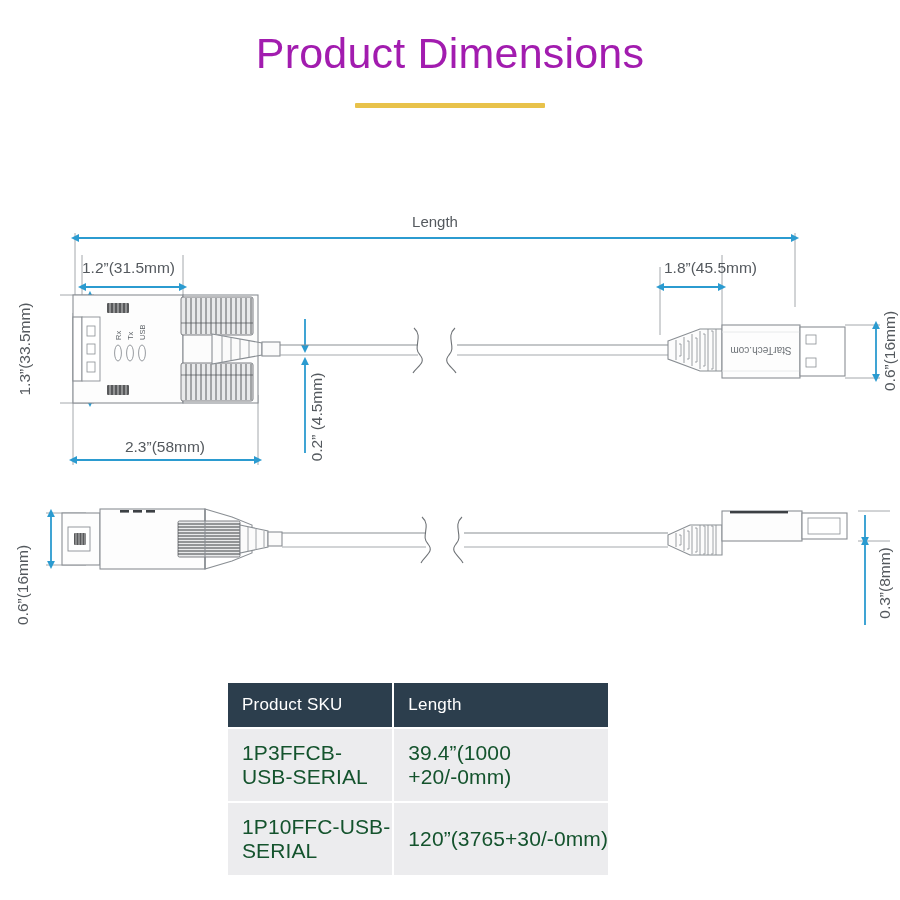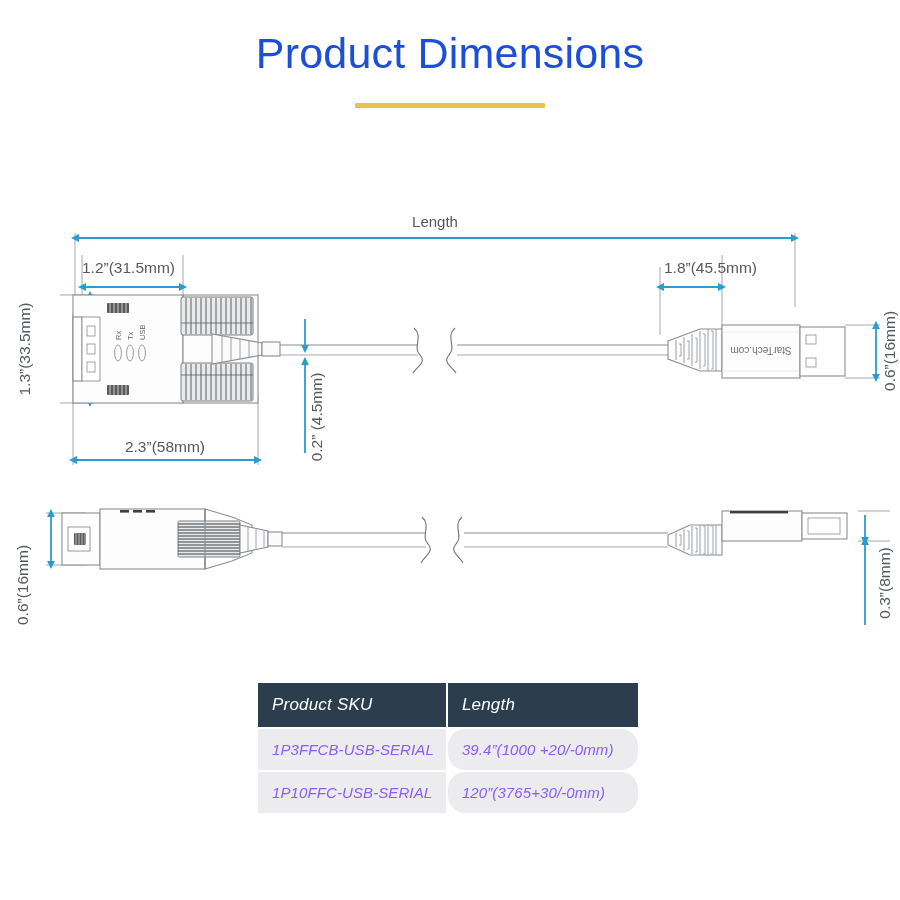--- a/index.html
+++ b/index.html
@@ -28,21 +28,21 @@
     position: absolute;
     left: 0;
     top: 30px;
     width: 900px;
     text-align: center;
   }
   .page-title {
     font-size: 43px;
     font-weight: 400;
     letter-spacing: 0.2px;
-    color: #1d4ed8;
+    color: #a21caf;
     font-family: "Liberation Sans", sans-serif;
     line-height: 1.1;
   }
   .title-rule {
     width: 190px;
     height: 5px;
     background: #e8c24a;
     margin: 26px auto 0 auto;
     border-radius: 1px;
   }
@@ -53,48 +53,47 @@
     left: 0;
     top: 195px;
     width: 900px;
     height: 460px;
   }
   .drawing svg { display: block; }
 
   
   .spec-table {
     position: absolute;
-    left: 258px;
+    left: 228px;
     top: 681px;
     width: 380px;
     border-collapse: separate;
     border-spacing: 0 2px;
     font-size: 15.5px;
-    font-style: italic;
   }
   .spec-table th {
     background: #2c3e4d;
     color: #ffffff;
     font-weight: 400;
     text-align: left;
     padding: 12px 0 12px 14px;
     font-size: 17px;
     letter-spacing: 0.2px;
   }
   .spec-table th.col-sku { width: 220px; border-right: 2px solid #ffffff; }
   .spec-table th.col-len { width: 191px; }
   .spec-table td {
     background: #ececee;
-    color: #8b5cf6;
+    color: #14532d;
     padding: 12px 0 12px 14px;
-    font-size: 15px;
+    font-size: 21px;
     letter-spacing: 0.1px;
     border-right: 2px solid #ffffff;
   }
-  .spec-table td:last-child { border-right: none; border-radius: 17px; }
+  .spec-table td:last-child { border-right: none; }
 </style>
 </head>
 <body>
 
 <div id="page">
 
   <div class="title-block">
     <div class="page-title">Product Dimensions</div>
     <div class="title-rule"></div>
   </div>

